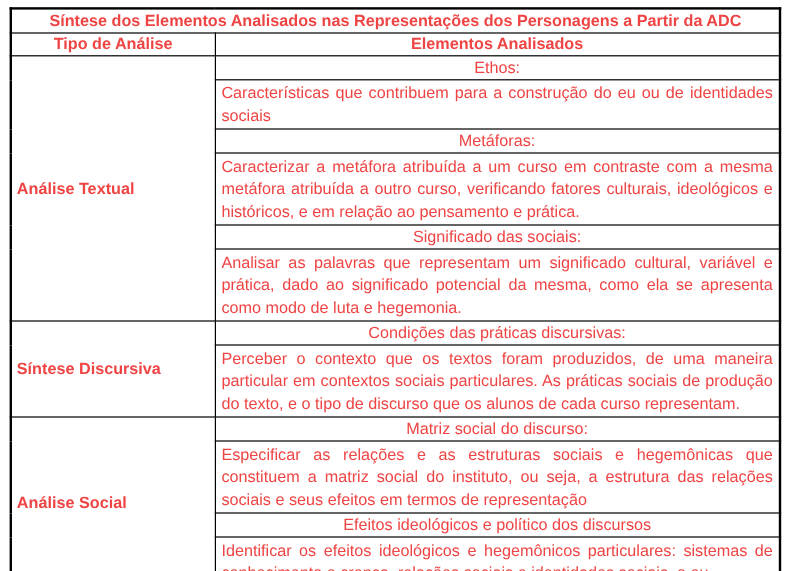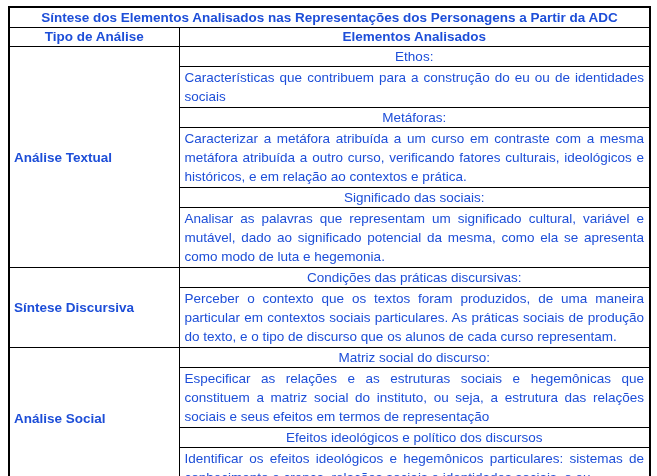--- a/index.html
+++ b/index.html
@@ -9,21 +9,21 @@
     height: 476px;
     background: #ffffff;
     overflow: hidden;
   }
   .page {
     box-sizing: border-box;
     width: 657px;
     height: 476px;
     padding: 6px 8px 0 8px;
     font-family: "Liberation Sans", sans-serif;
-    color: #1d4ed8;
+    color: #ef4444;
   }
   table.doc-table {
     border-collapse: collapse;
     table-layout: fixed;
     width: 641px;
     border: 2px solid #000000;
   }
   col.c-type { width: 170px; }
   col.c-elem { width: 471px; }
   td {
@@ -89,27 +89,27 @@
         <td class="type-cell" rowspan="6">Análise Textual</td>
         <td class="heading-cell">Ethos:</td>
       </tr>
       <tr>
         <td class="desc-cell">Características que contribuem para a construção do eu ou de identidades sociais</td>
       </tr>
       <tr>
         <td class="heading-cell">Metáforas:</td>
       </tr>
       <tr>
-        <td class="desc-cell">Caracterizar a metáfora atribuída a um curso em contraste com a mesma metáfora atribuída a outro curso, verificando fatores culturais, ideológicos e históricos, e em relação ao contextos e prática.</td>
+        <td class="desc-cell">Caracterizar a metáfora atribuída a um curso em contraste com a mesma metáfora atribuída a outro curso, verificando fatores culturais, ideológicos e históricos, e em relação ao pensamento e prática.</td>
       </tr>
       <tr>
         <td class="heading-cell">Significado das sociais:</td>
       </tr>
       <tr>
-        <td class="desc-cell">Analisar as palavras que representam um significado cultural, variável e mutável, dado ao significado potencial da mesma, como ela se apresenta como modo de luta e hegemonia.</td>
+        <td class="desc-cell">Analisar as palavras que representam um significado cultural, variável e prática, dado ao significado potencial da mesma, como ela se apresenta como modo de luta e hegemonia.</td>
       </tr>
 
       <tr>
         <td class="type-cell" rowspan="2">Síntese Discursiva</td>
         <td class="heading-cell">Condições das práticas discursivas:</td>
       </tr>
       <tr>
         <td class="desc-cell">Perceber o contexto que os textos foram produzidos, de uma maneira particular em contextos sociais particulares. As práticas sociais de produção do texto, e o tipo de discurso que os alunos de cada curso representam.</td>
       </tr>
 

